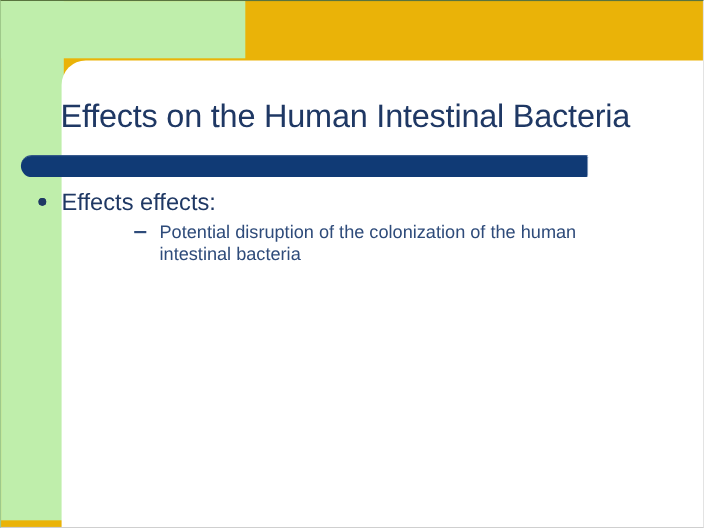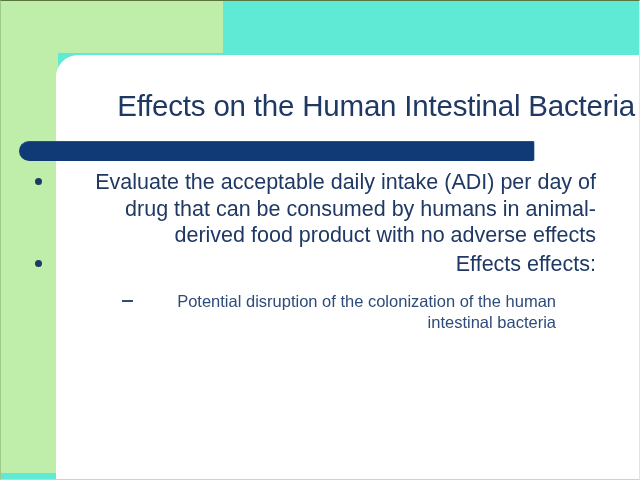--- a/index.html
+++ b/index.html
@@ -11,27 +11,26 @@
   body {
     font-family: "Liberation Sans", sans-serif;
   }
 
   
   #slide {
     position: relative;
     width: 640px;
     height: 480px;
     overflow: hidden;
-    background: #5eead4;
+    background: #eab308;
     box-sizing: border-box;
     border-top: 1px solid #59743f;
     border-left: 1px solid #9ec98a;
     border-right: 1px solid #e3e3e3;
     border-bottom: 1px solid #cfcfcf;
-    text-align: right;
   }
 
   
   .deco-green-block {
     position: absolute;
     left: 0px;
     top: 0px;
     width: 222px;
     height: 52px;
     background: #bfeeab;
@@ -112,21 +111,21 @@
     height: 7px;
     border-radius: 50%;
     background: #1f3864;
   }
   .b1-text {
     display: block;
   }
 
   ul.level2 {
     list-style: none;
-    margin: 14px 0 0 0;
+    margin: 3px 0 0 0;
     padding: 0;
   }
   li.bullet2 {
     position: relative;
     color: #2e4b7a;
     font-size: 16.5px;
     line-height: 20.5px;
     padding-left: 89px;
     padding-right: 40px;
     margin-bottom: 6px;
@@ -154,21 +153,20 @@
 
   <div class="slide-title">Effects on the Human Intestinal Bacteria</div>
 
   <div class="accent-bar"></div>
 
   <div class="body-content">
     <ul class="level1">
 
       <li class="bullet1">
         <span class="b1-dot"></span>
-        <span class="b1-text">Evaluate the acceptable daily intake (ADI) per day of drug that can be consumed by humans in animal-derived food product with no adverse effects</span>
       </li>
 
       <li class="bullet1">
         <span class="b1-dot"></span>
         <span class="b1-text">Effects effects:</span>
 
         <ul class="level2">
           <li class="bullet2">
             <span class="b2-dash"></span>
             <span class="b2-text">Potential disruption of the colonization of the human intestinal bacteria</span>

